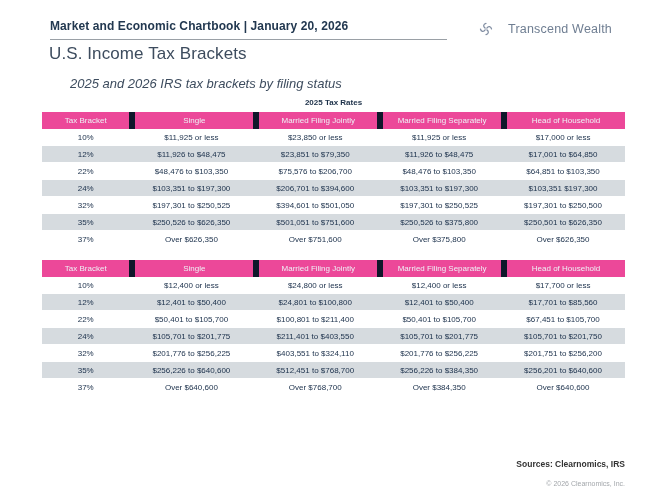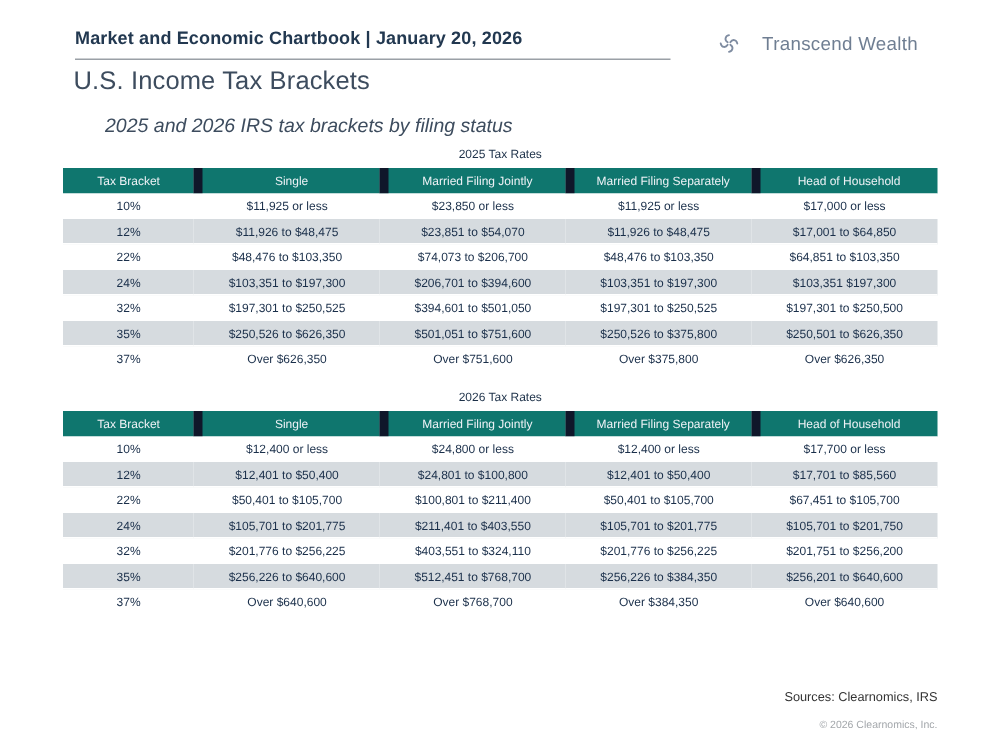--- a/index.html
+++ b/index.html
@@ -67,32 +67,32 @@
   .table-section {
     position: absolute;
     left: 42px;
     width: 583px;
   }
   .section-2025 { top: 98px; }
   .section-2026 { top: 260px; }
   .table-caption {
     text-align: center;
     font-size: 8px;
-    font-weight: 400;
+    font-weight: 700;
     color: #1c3048;
     margin-bottom: 5px;
   }
   table.tax-table {
     width: 100%;
     border-collapse: separate;
     border-spacing: 0;
     table-layout: fixed;
   }
   table.tax-table th {
-    background: #0f766e;
+    background: #ec4899;
     color: #eef2f6;
     font-size: 8px;
     font-weight: 400;
     height: 17px;
     text-align: center;
     vertical-align: middle;
     padding: 0 2px;
   }
   table.tax-table th + th { border-left: 6px solid #0f172a; }
   table.tax-table td {
@@ -113,21 +113,21 @@
 
   
   .footer {
     position: absolute;
     right: 41px;
     bottom: 13px;
     text-align: right;
   }
   .sources {
     font-size: 8.5px;
-    font-weight: 400;
+    font-weight: 700;
     color: #333333;
     margin-bottom: 11px;
   }
   .copyright {
     font-size: 7px;
     color: #a3a7ab;
   }
 </style>
 </head>
 <body>
@@ -179,28 +179,28 @@
           <tr>
             <td>10%</td>
             <td>$11,925 or less</td>
             <td>$23,850 or less</td>
             <td>$11,925 or less</td>
             <td>$17,000 or less</td>
           </tr>
           <tr>
             <td>12%</td>
             <td>$11,926 to $48,475</td>
-            <td>$23,851 to $54,070</td>
+            <td>$23,851 to $79,350</td>
             <td>$11,926 to $48,475</td>
             <td>$17,001 to $64,850</td>
           </tr>
           <tr>
             <td>22%</td>
             <td>$48,476 to $103,350</td>
-            <td>$74,073 to $206,700</td>
+            <td>$75,576 to $206,700</td>
             <td>$48,476 to $103,350</td>
             <td>$64,851 to $103,350</td>
           </tr>
           <tr>
             <td>24%</td>
             <td>$103,351 to $197,300</td>
             <td>$206,701 to $394,600</td>
             <td>$103,351 to $197,300</td>
             <td>$103,351 $197,300</td>
           </tr>
@@ -223,21 +223,20 @@
             <td>Over $626,350</td>
             <td>Over $751,600</td>
             <td>Over $375,800</td>
             <td>Over $626,350</td>
           </tr>
         </tbody>
     </table>
   </div>
 
   <div class="table-section section-2026">
-    <div class="table-caption">2026 Tax Rates</div>
     <table class="tax-table">
       <colgroup>
         <col class="col-bracket">
           <col class="col-status">
           <col class="col-status">
         <col class="col-status">
           <col class="col-status">
       </colgroup>
       <thead>
           <tr>

